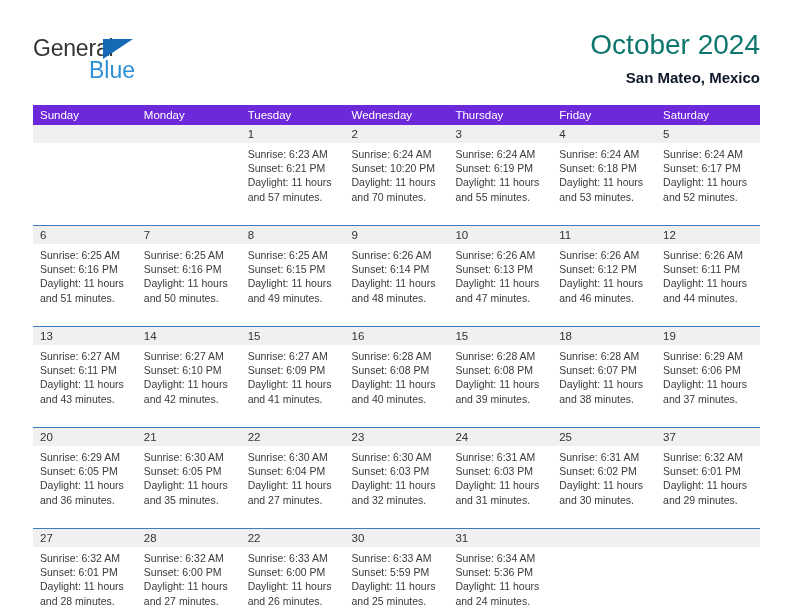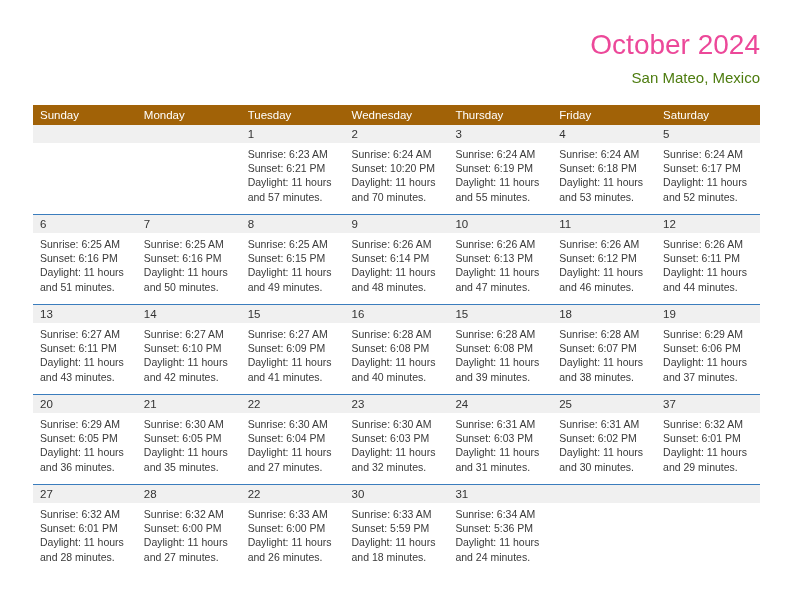--- a/index.html
+++ b/index.html
@@ -63,46 +63,46 @@
   }
 
   .title-block {
     position: absolute;
     right: 0;
     top: 0;
     text-align: right;
   }
   .cal-title {
     font-size: 28px;
-    color: #ec4899;
+    color: #0f766e;
     font-weight: normal;
     line-height: 34px;
     white-space: nowrap;
   }
   .cal-subtitle {
     font-size: 15px;
-    color: #4d7c0f;
-    font-weight: normal;
+    color: #0f172a;
+    font-weight: bold;
     line-height: 22px;
     margin-top: 5px;
     white-space: nowrap;
   }
 
   
   .calendar {
     position: absolute;
     left: 33px;
     top: 105px;
     width: 727px;
     border-collapse: collapse;
     table-layout: fixed;
   }
 
   .calendar th {
-    background: #a16207;
+    background: #6d28d9;
     color: #ffffff;
     font-size: 11.5px;
     font-weight: normal;
     text-align: left;
     padding: 4px 0 4px 7px;
     height: 19px;
     line-height: 12px;
     border: none;
   }
 
@@ -121,38 +121,43 @@
     font-size: 11.5px;
     color: #333333;
     padding: 3px 0 3px 7px;
     height: 18px;
     line-height: 12px;
   }
   .daynum.empty { background: #f0f0f0; }
 
   .cell-body {
     padding: 4px 6px 12px 7px;
-    height: 71px;
+    height: 82px;
   }
   .cell-line {
     font-size: 10.5px;
     color: #3a3a3a;
     line-height: 14.2px;
     white-space: nowrap;
   }
 
   .blank-body { height: 71px; }
 </style>
 </head>
 <body>
 
 <div class="page">
 
   <div class="header">
 
+    <div class="logo">
+      <span class="logo-line1">General</span>
+      <span class="logo-triangle"></span>
+      <span class="logo-line2">Blue</span>
+    </div>
 
     <div class="title-block">
       <div class="cal-title">October 2024</div>
       <div class="cal-subtitle">San Mateo, Mexico</div>
     </div>
 
   </div>
 
   <table class="calendar">
     <thead>
@@ -444,21 +449,21 @@
               <div class="cell-line">Daylight: 11 hours</div>
               <div class="cell-line">and 26 minutes.</div>
             </div>
           </td>
           <td>
             <div class="daynum">30</div>
             <div class="cell-body">
               <div class="cell-line">Sunrise: 6:33 AM</div>
               <div class="cell-line">Sunset: 5:59 PM</div>
               <div class="cell-line">Daylight: 11 hours</div>
-              <div class="cell-line">and 18 minutes.</div>
+              <div class="cell-line">and 25 minutes.</div>
             </div>
           </td>
           <td>
             <div class="daynum">31</div>
             <div class="cell-body">
               <div class="cell-line">Sunrise: 6:34 AM</div>
               <div class="cell-line">Sunset: 5:36 PM</div>
               <div class="cell-line">Daylight: 11 hours</div>
               <div class="cell-line">and 24 minutes.</div>
             </div>

